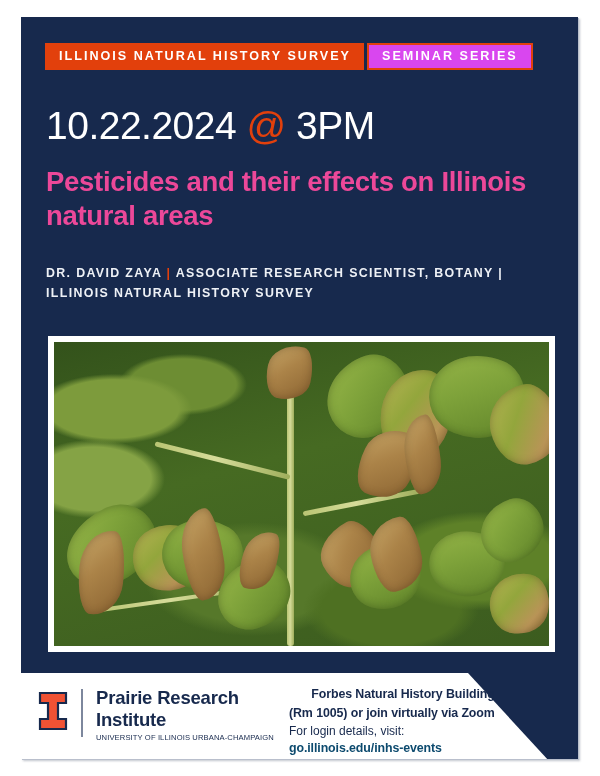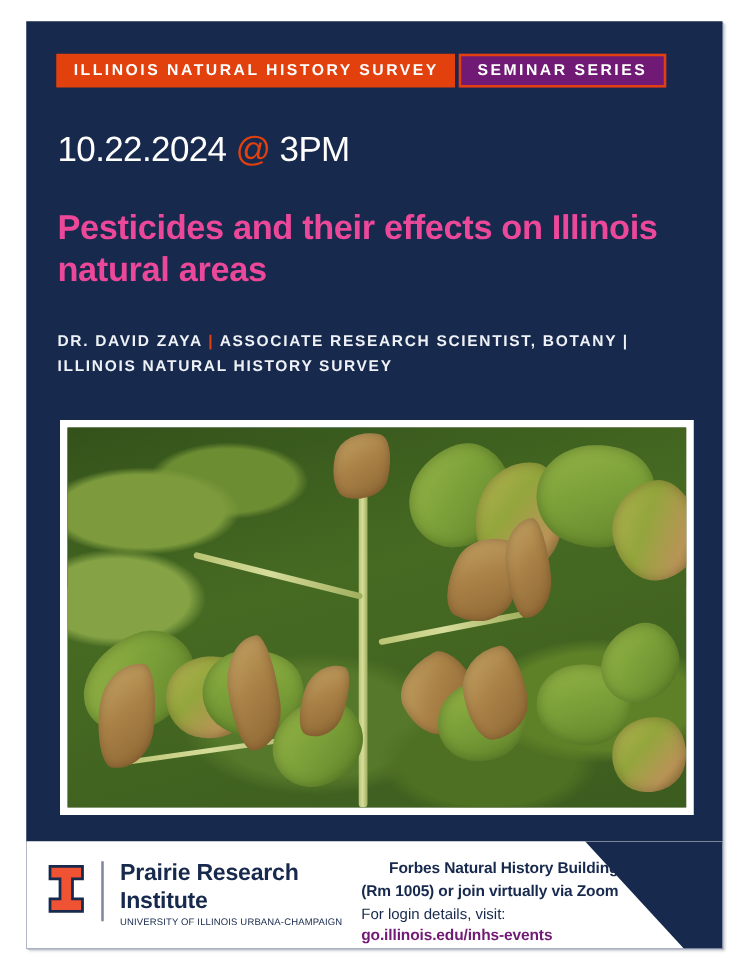--- a/index.html
+++ b/index.html
@@ -48,41 +48,41 @@
     display: flex;
     align-items: center;
     padding: 0 13px 0 14px;
     font-size: 12.6px;
     font-weight: bold;
     letter-spacing: 2.0px;
     white-space: nowrap;
     line-height: 1;
   }
   #banner-series {
-    background: #701a75;
+    background: #d946ef;
     border: 2px solid #e2400c;
     color: #ffffff;
     display: flex;
     align-items: center;
     padding: 0 13px;
     margin-left: 3px;
     box-sizing: border-box;
     font-size: 12.6px;
     font-weight: bold;
     letter-spacing: 2.0px;
     white-space: nowrap;
     line-height: 1;
   }
 
   
   #date-line {
     position: absolute;
     left: 25px;
     top: 88px;
-    font-size: 28px;
+    font-size: 39px;
     font-weight: normal;
     color: #ffffff;
     letter-spacing: -0.5px;
     line-height: 1.1;
     white-space: nowrap;
   }
   #date-line .at-symbol {
     color: #e2400c;
     font-weight: normal;
   }
@@ -249,21 +249,21 @@
   }
   .ft-reg {
     font-size: 12px;
     font-weight: normal;
     line-height: 1.5;
     white-space: nowrap;
   }
   .ft-url {
     font-size: 12.4px;
     font-weight: bold;
-    color: #701a75;
+    color: #0c4a6e;
     line-height: 1.45;
     letter-spacing: -0.1px;
     white-space: nowrap;
   }
 </style>
 </head>
 <body>
 
 <div id="poster-canvas">
 

